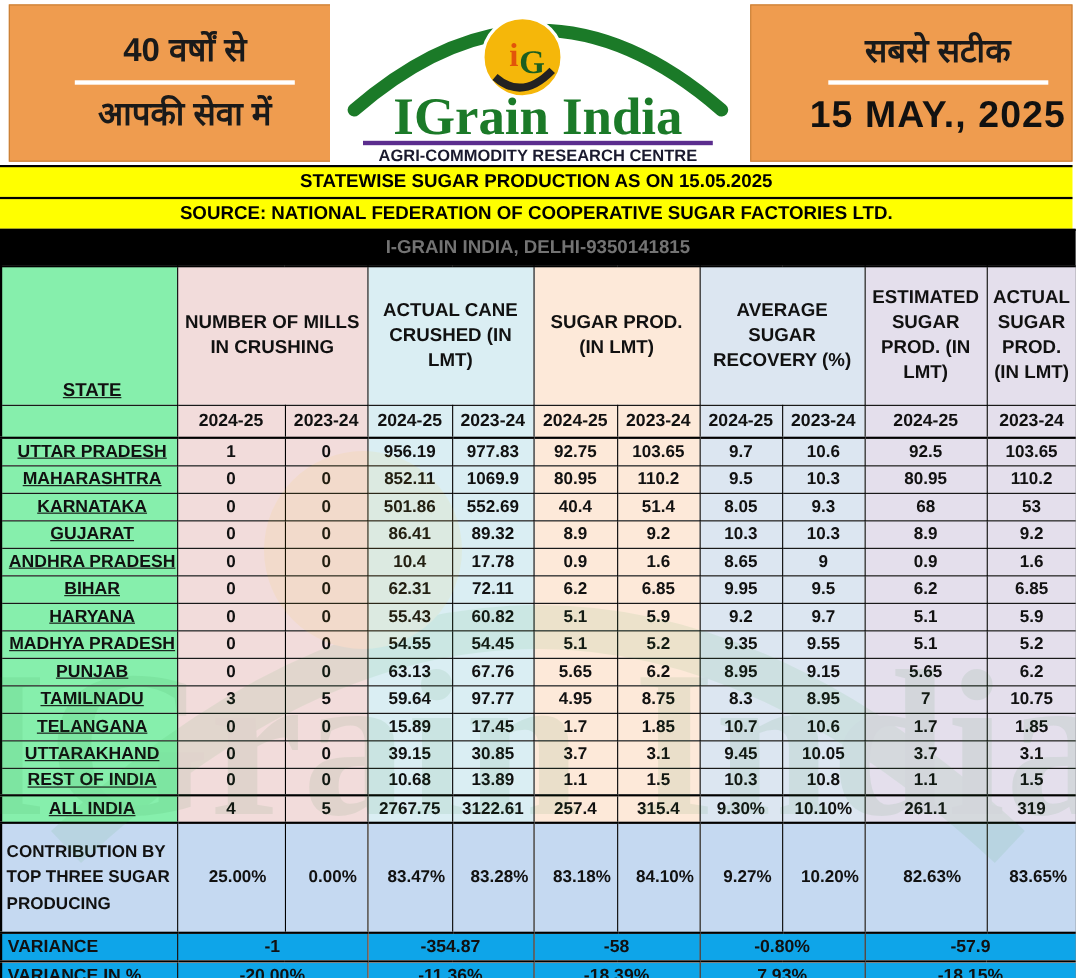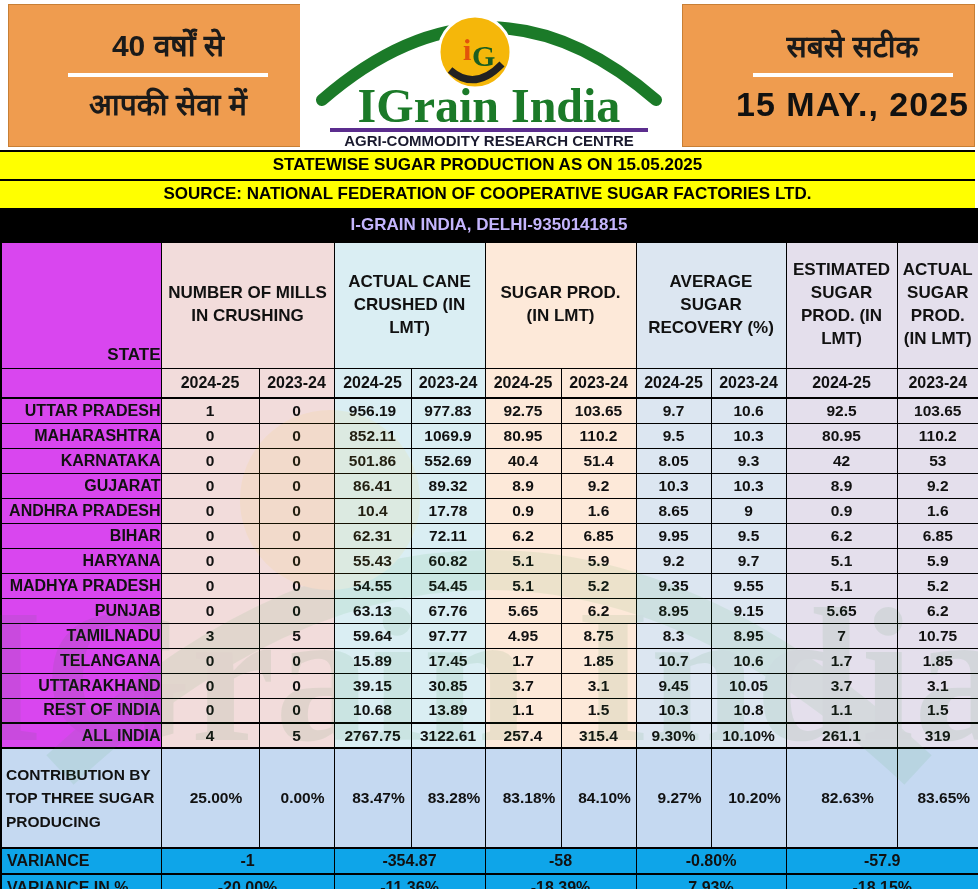--- a/index.html
+++ b/index.html
@@ -14,36 +14,36 @@
   .mh-hindi { font-size:30px; font-weight:bold; color:#1a1a1a; line-height:1.35; }
   .mh-rule { width:200px; height:4px; background:#fff; margin:6px 0 8px 0; }
   .mh-date { font-size:34px; font-weight:bold; color:#111; letter-spacing:1px; }
   .mh-center { position:absolute; left:300px; top:0; width:378px; height:150px; background:#fff; }
   .logo-svg { position:absolute; left:0; top:0; }
 
   
   .banner { width:975px; text-align:center; font-weight:bold; }
   .banner.yellow { background:#FFFF00; color:#000; font-size:17px; border-top:2px solid #000; padding:3px 0 4px 0; }
   .banner.yellow.second { border-top:2px solid #000; }
-  .banner.black { background:#000; color:#c4b5fd; font-size:17px; padding:5px 0 6px 0; border-top:2px solid #000; width:978px; }
+  .banner.black { background:#000; color:#737373; font-size:17px; padding:5px 0 6px 0; border-top:2px solid #000; width:978px; }
 
   
   .watermark { position:absolute; left:0; top:340px; width:978px; height:540px; pointer-events:none; z-index:2; opacity:0.08; }
 
   
   table.report { position:relative; z-index:1; width:978px; border-collapse:collapse; table-layout:fixed; }
   table.report td { border:1px solid #000; font-weight:bold; color:#111; overflow:hidden; }
   tr.hdr1 { height:126px; }
   tr.hdr2 { height:30px; }
   tbody.data tr { height:25px; }
   tr.contrib { height:100px;border-radius:11px; }
   tr.var { height:26px; }
   tr.varp { height:27px; }
 
-  td.state-col { background:#d946ef; text-align:right; padding-left:5px; font-size:16px; }
+  td.state-col { background:#86efac; text-align:center; padding-left:5px; font-size:16px;text-decoration:underline; }
   td.state-hdr { vertical-align:bottom; font-size:17px; padding-bottom:3px; }
   td.grp { text-align:center; vertical-align:middle; font-size:17px; line-height:1.35; padding:2px 4px; }
   td.season { text-align:center; font-size:16px; }
   td.num { text-align:center; font-size:15.5px; }
 
   .bg-pink { background:#F2DCDB; }
   .bg-cane { background:#DAEEF3; }
   .bg-peach { background:#FDE9D9; }
   .bg-rec { background:#DCE6F1; }
   .bg-lav { background:#E4DFEC; }
@@ -174,21 +174,21 @@
         <tr>
           <td class="state-col">KARNATAKA</td>
           <td class="num bg-pink tl">0</td>
           <td class="num bg-pink">0</td>
           <td class="num bg-cane tl">501.86</td>
           <td class="num bg-cane">552.69</td>
           <td class="num bg-peach tl">40.4</td>
           <td class="num bg-peach">51.4</td>
           <td class="num bg-rec tl">8.05</td>
           <td class="num bg-rec">9.3</td>
-          <td class="num bg-lav tl">42</td>
+          <td class="num bg-lav tl">68</td>
           <td class="num bg-lav tl">53</td>
         </tr>
         <tr>
           <td class="state-col">GUJARAT</td>
           <td class="num bg-pink tl">0</td>
           <td class="num bg-pink">0</td>
           <td class="num bg-cane tl">86.41</td>
           <td class="num bg-cane">89.32</td>
           <td class="num bg-peach tl">8.9</td>
           <td class="num bg-peach">9.2</td>

